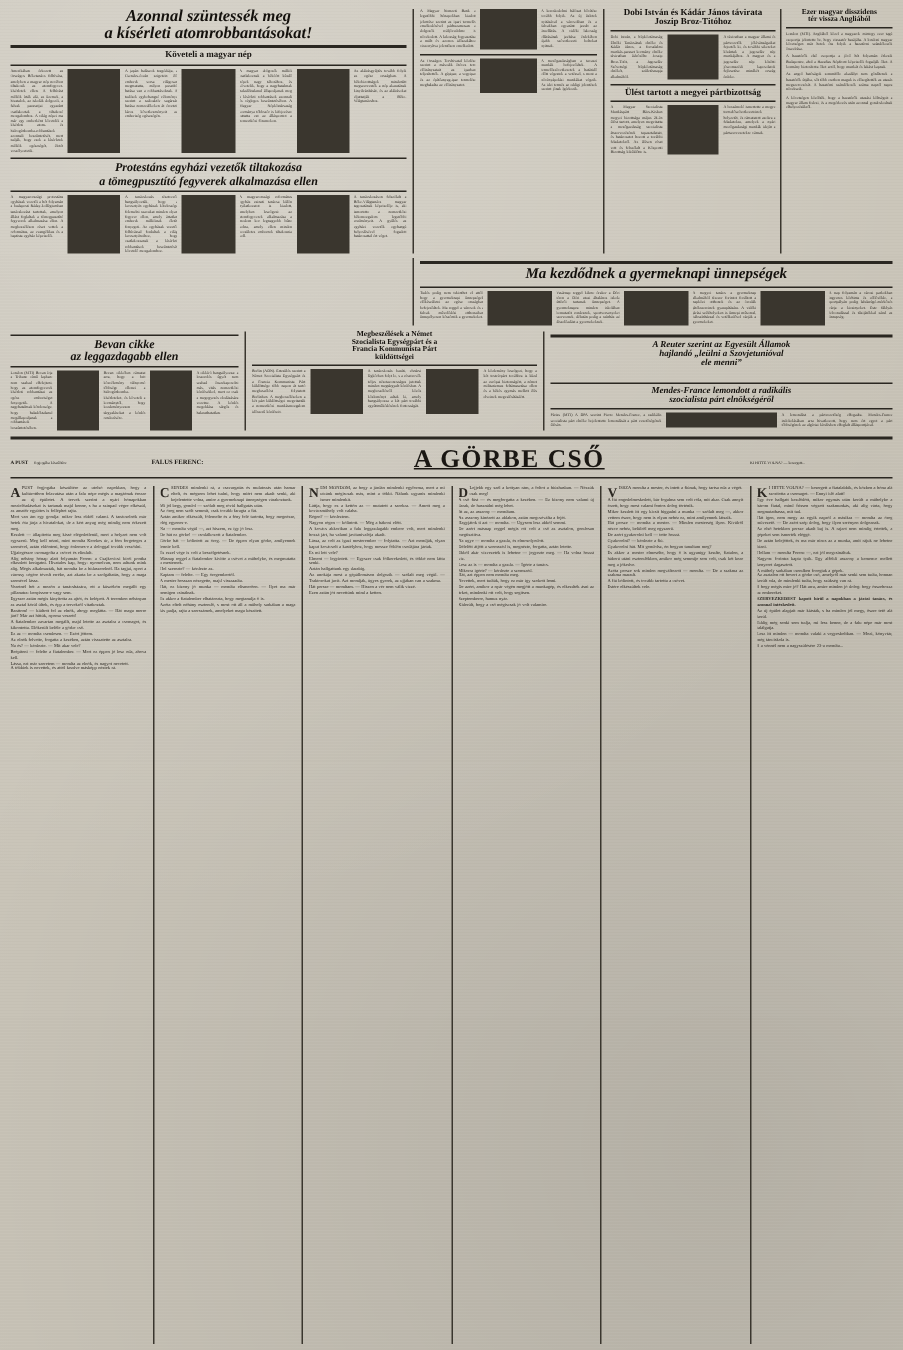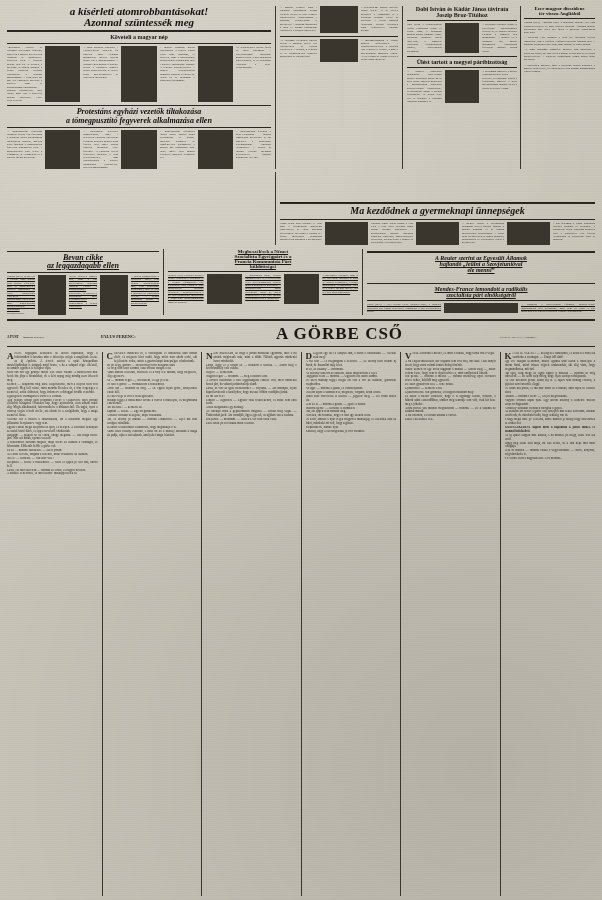--- a/index.html
+++ b/index.html
@@ -60,40 +60,40 @@
   .masthead-left{width:264px;}
   .mid{width:118px;}
   .right{flex:1;}
   .colset{display:flex;gap:3px;}
   .colset > div{flex:1;}
   .title-big{font-size:11px;}
   .title-med{font-size:8px;font-style:italic;}
   .title-sm{font-size:6px;}
   .title-xs{font-size:5px;}
   .feature-title{
-    font-weight:bold;font-size:17px;letter-spacing:1px;text-align:center;
+    font-weight:bold;font-size:17px;letter-spacing:1px;text-align:center;text-decoration:underline;
   }
   .feature-wrap{margin-top:4px;border-top:2px solid #2a2721;padding-top:3px;}
   .bottom{display:flex;gap:4px;flex:1;min-height:0;}
   .b-col{flex:1;min-width:0;}
   .hdr-inline{font-weight:bold;font-size:3.4px;}
   .dash{font-size:2.6px;line-height:1.3;}
 </style>
 </head>
 <body>
 
 <div class="paper"></div>
 
 <div class="page">
 
   <div class="top">
 
     <div class="masthead-left col">
+      <div class="hl italic title-big">Azonnal szüntessék meg</div>
       <div class="hl italic title-big">a kísérleti atomrobbantásokat!</div>
-      <div class="hl italic title-big">Azonnal szüntessék meg</div>
       <div class="rule thick"></div>
       <div class="sub" style="font-size:6px;">Követeli a magyar nép</div>
       <div class="rule"></div>
       <div class="colset" style="margin-top:2px;">
         <div class="body-text">Amerikában érkezett az Országos Béketanács felhívása, amelyben a magyar nép nevében tiltakozik az atomfegyver-kísérletek ellen. A felhívást milliók írták alá, az üzemek, a hivatalok, az iskolák dolgozói, a falvak parasztjai egyaránt csatlakoztak a tiltakozó mozgalomhoz. A világ népei ma már egy emberként követelik a kísérleti atom- és hidrogénbomba-robbantások azonnali beszüntetését, mert tudják, hogy ezek a kísérletek milliók egészségét, életét veszélyeztetik.</div>
         <div class="vrule"></div>
         <div class="body-text">A japán halászok tragédiája, a Csendes-óceán szigetein élő emberek sorsa világosan megmutatta, milyen pusztító hatása van a robbantásoknak. A tudósok egybehangzó véleménye szerint a radioaktív sugárzás hatása nemzedékeken át érezteti káros következményeit az emberiség egészségén.</div>
         <div class="vrule"></div>
         <div class="body-text">A magyar dolgozók milliói csatlakoznak a békéért küzdő népek nagy táborához, és követelik, hogy a nagyhatalmak haladéktalanul állapodjanak meg a kísérleti robbantások azonnali és végleges beszüntetésében. A Magyar Népköztársaság kormánya többször is kifejezésre juttatta ezt az álláspontot a nemzetközi fórumokon.</div>
         <div class="vrule"></div>
@@ -161,37 +161,37 @@
         <div class="body-text" style="margin-top:2px;">A hazatérők első csoportja a jövő hét folyamán érkezik Budapestre, ahol a Hazafias Népfront képviselői fogadják őket. A kormány biztosította őket arról, hogy munkát és lakást kapnak.</div>
         <div class="body-text" style="margin-top:2px;">Az angol hatóságok semmiféle akadályt nem gördítenek a hazatérők útjába, sőt több esetben maguk is elősegítették az utazás megszervezését. A hazatérni szándékozók száma napról napra növekszik.</div>
         <div class="body-text" style="margin-top:2px;">A követségen közölték, hogy a hazatérők utazási költségeit a magyar állam fedezi, és a megérkezés után azonnal gondoskodnak elhelyezésükről.</div>
       </div>
     </div>
   </div>
 
   <div style="display:flex;gap:4px;margin-top:3px;">
     <div style="width:264px;"></div>
     <div class="vrule"></div>
-    <div style="flex:1;min-width:0;margin-top:28px;">
+    <div style="flex:1;min-width:0;">
       <div class="rule thick"></div>
       <div class="hl italic" style="font-size:10px;">Ma kezdődnek a gyermeknapi ünnepségek</div>
       <div class="rule"></div>
       <div class="colset" style="margin-top:2px;">
         <div class="body-text">Tudós pedig nem tekinthet el attól, hogy a gyermeknapi ünnepségek előkészületei az egész országban befejeződtek. Ma reggel a városok és a falvak művelődési otthonaiban ünnepélyesen köszöntik a gyermekeket.</div>
         <div class="vrule"></div>
         <div class="body-text">Vasárnap reggel kilenc órakor a Dóri téren a Dóri utcai általános iskola úttörői tartanak ünnepséget. A gyermeknapra minden iskolában bemutatót rendeznek, sportversenyeket szerveznek, délután pedig a színház ad díszelőadást a gyermekeknek.</div>
         <div class="vrule"></div>
         <div class="body-text">A megyei tanács a gyermeknap alkalmából tízezer forintot fordított a napközi otthonok és az óvodák játékszereinek gyarapítására. A vidéki járási székhelyeken is ünnepi műsorral, bábszínházzal és vetélkedővel várják a gyermekeket.</div>
         <div class="vrule"></div>
         <div class="body-text">A nap folyamán a városi parkokban ingyenes körhinta és céllövölde, a sportpályán pedig labdarúgó-mérkőzés várja a kicsinyeket. Este fáklyás felvonulással és tűzijátékkal zárul az ünnepség.</div>
       </div>
     </div>
   </div>
 
-  <div class="top" style="margin-top:4px;text-decoration:underline;">
+  <div class="top" style="margin-top:4px;">
 
     <div style="width:152px;">
       <div class="rule"></div>
       <div class="hl italic title-med">Bevan cikke</div>
       <div class="hl italic title-med">az leggazdagabb ellen</div>
       <div class="rule"></div>
       <div class="colset" style="margin-top:2px;">
         <div class="body-text">London (MTI) Bevan írja a Tribune című lapban: nem szabad elfelejteni, hogy az atomfegyverek kísérleti robbantásai az egész emberiséget fenyegetik. A nagyhatalmak kötelessége, hogy haladéktalanul megállapodjanak a robbantások beszüntetésében.</div>
         <div class="vrule"></div>
         <div class="body-text">Bevan cikkében rámutat arra, hogy a brit közvélemény túlnyomó többsége ellenzi a hidrogénbomba-kísérleteket, és követeli a kormánytól, hogy kezdeményezzen tárgyalásokat a kérdés rendezésére.</div>

